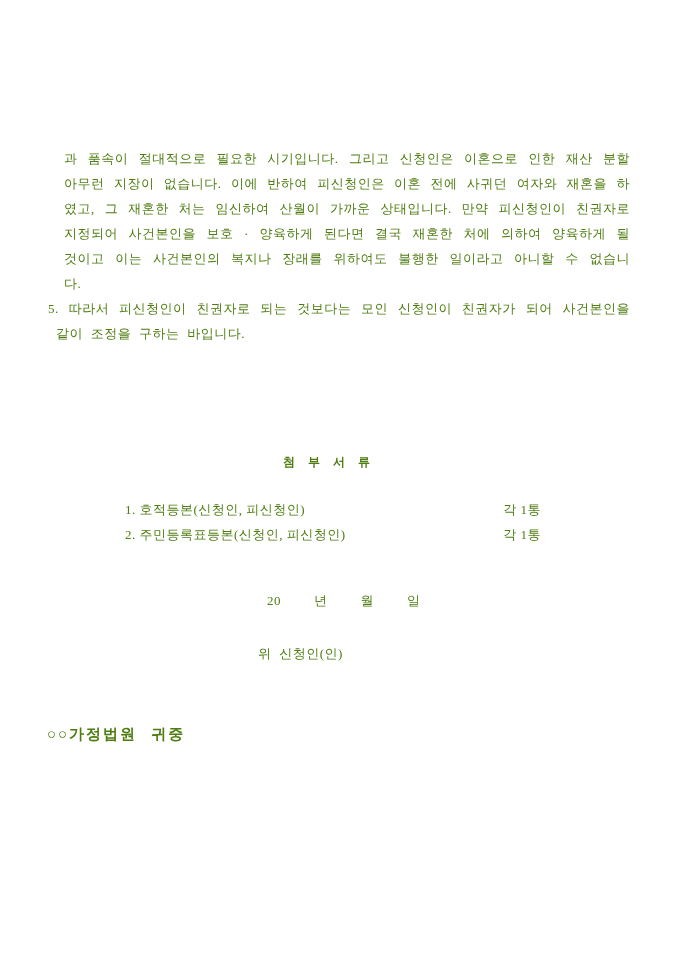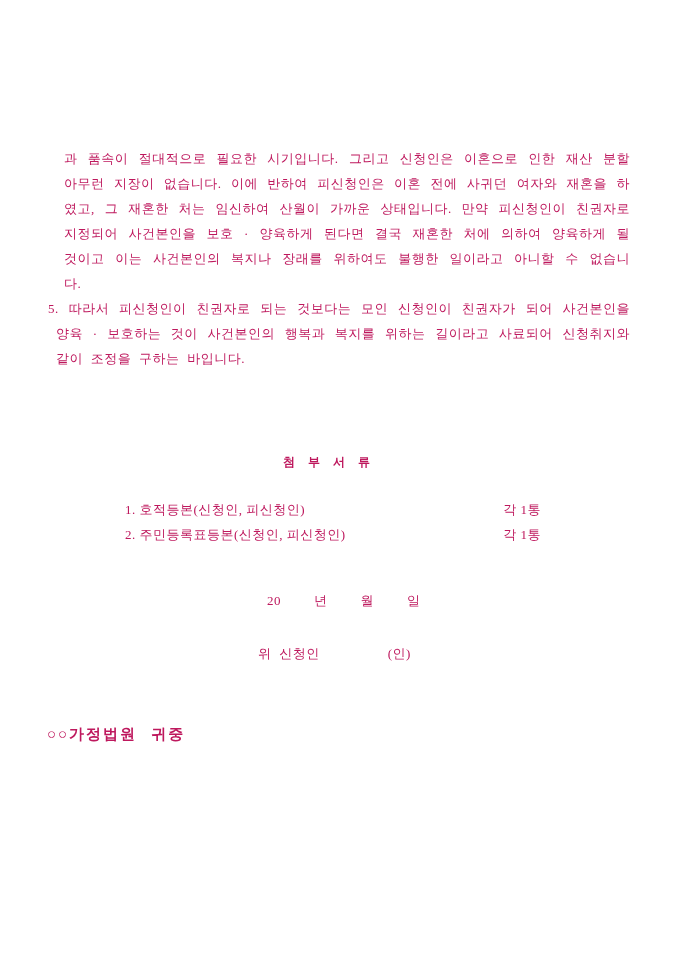--- a/index.html
+++ b/index.html
@@ -5,21 +5,21 @@
   html, body {
     margin: 0;
     padding: 0;
     background: #ffffff;
   }
   .page {
     position: relative;
     width: 680px;
     height: 962px;
     background: #ffffff;
-    color: #be185d;
+    color: #4d7c0f;
     font-family: "Liberation Serif", "DejaVu Serif", serif;
     font-size: 13px;
     overflow: hidden;
   }
   .text-block {
     position: absolute;
     top: 146px;
     left: 0;
     width: 680px;
   }
@@ -68,21 +68,20 @@
     display: flex;
     gap: 33px;
     line-height: 18px;
     letter-spacing: 0.5px;
   }
   .sign-row {
     position: absolute;
     top: 645px;
     left: 258px;
     display: flex;
-    gap: 68px;
     line-height: 18px;
     letter-spacing: 0.5px;
     word-spacing: 4px;
   }
   .recipient-row {
     position: absolute;
     top: 724px;
     left: 47px;
     display: flex;
     gap: 14px;
@@ -99,21 +98,20 @@
 
   <div class="text-block">
     <div class="doc-line para just">과 품속이 절대적으로 필요한 시기입니다. 그리고 신청인은 이혼으로 인한 재산 분할</div>
     <div class="doc-line para just">아무런 지장이 없습니다. 이에 반하여 피신청인은 이혼 전에 사귀던 여자와 재혼을 하</div>
     <div class="doc-line para just">였고, 그 재혼한 처는 임신하여 산월이 가까운 상태입니다. 만약 피신청인이 친권자로</div>
     <div class="doc-line para just">지정되어 사건본인을 보호 · 양육하게 된다면 결국 재혼한 처에 의하여 양육하게 될</div>
     <div class="doc-line para just">것이고 이는 사건본인의 복지나 장래를 위하여도 불행한 일이라고 아니할 수 없습니</div>
     <div class="doc-line para">다.</div>
 
     <div class="doc-line item5-first just"><span>5.</span> <span>따라서 피신청인이 친권자로 되는 것보다는 모인 신청인이 친권자가 되어 사건본인을</span></div>
-    <div class="doc-line item5-cont just">양육 · 보호하는 것이 사건본인의 행복과 복지를 위하는 길이라고 사료되어 신청취지와</div>
     <div class="doc-line item5-cont">같이 조정을 구하는 바입니다.</div>
   </div>
 
   <div class="attach-heading">첨 부 서 류</div>
 
   <div class="attach-list">
     <div class="attach-row">
       <span class="attach-label">1. 호적등본(신청인, 피신청인)</span>
       <span class="attach-count">각 1통</span>
     </div>

